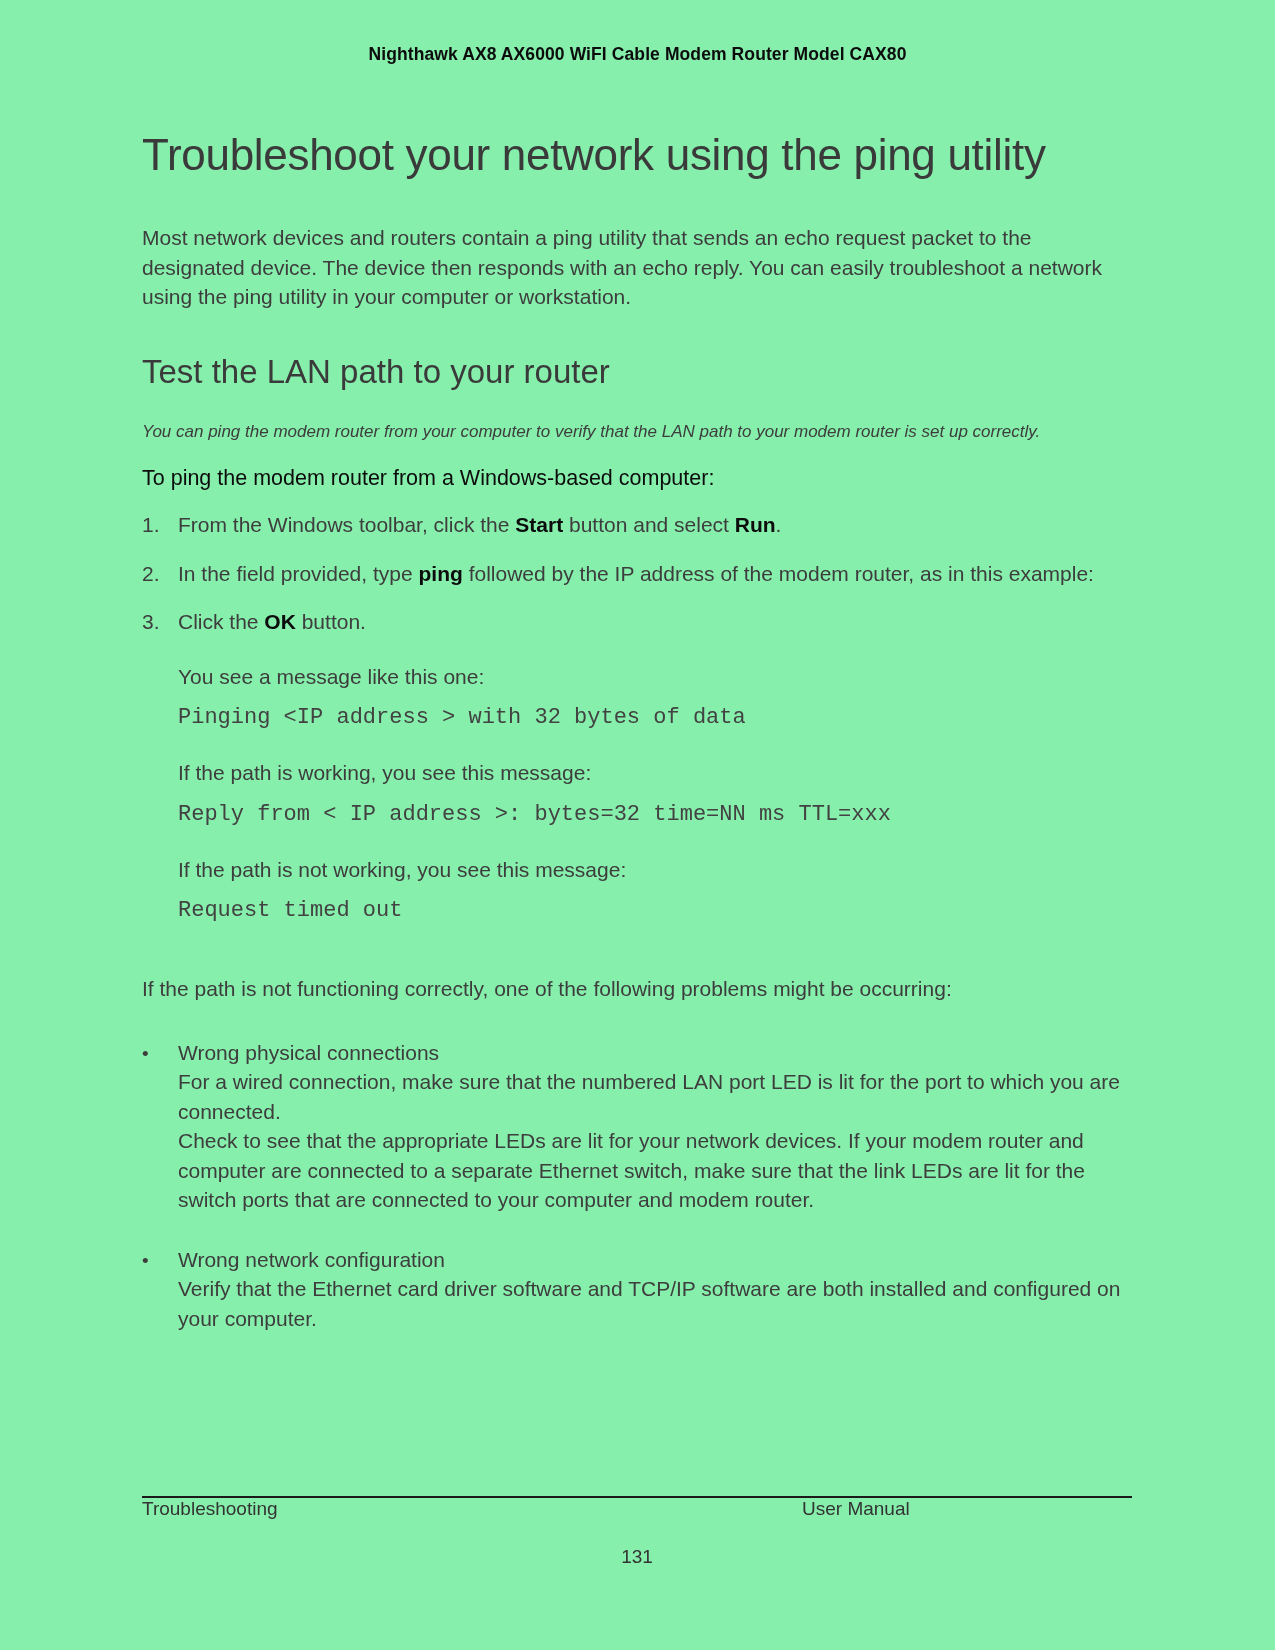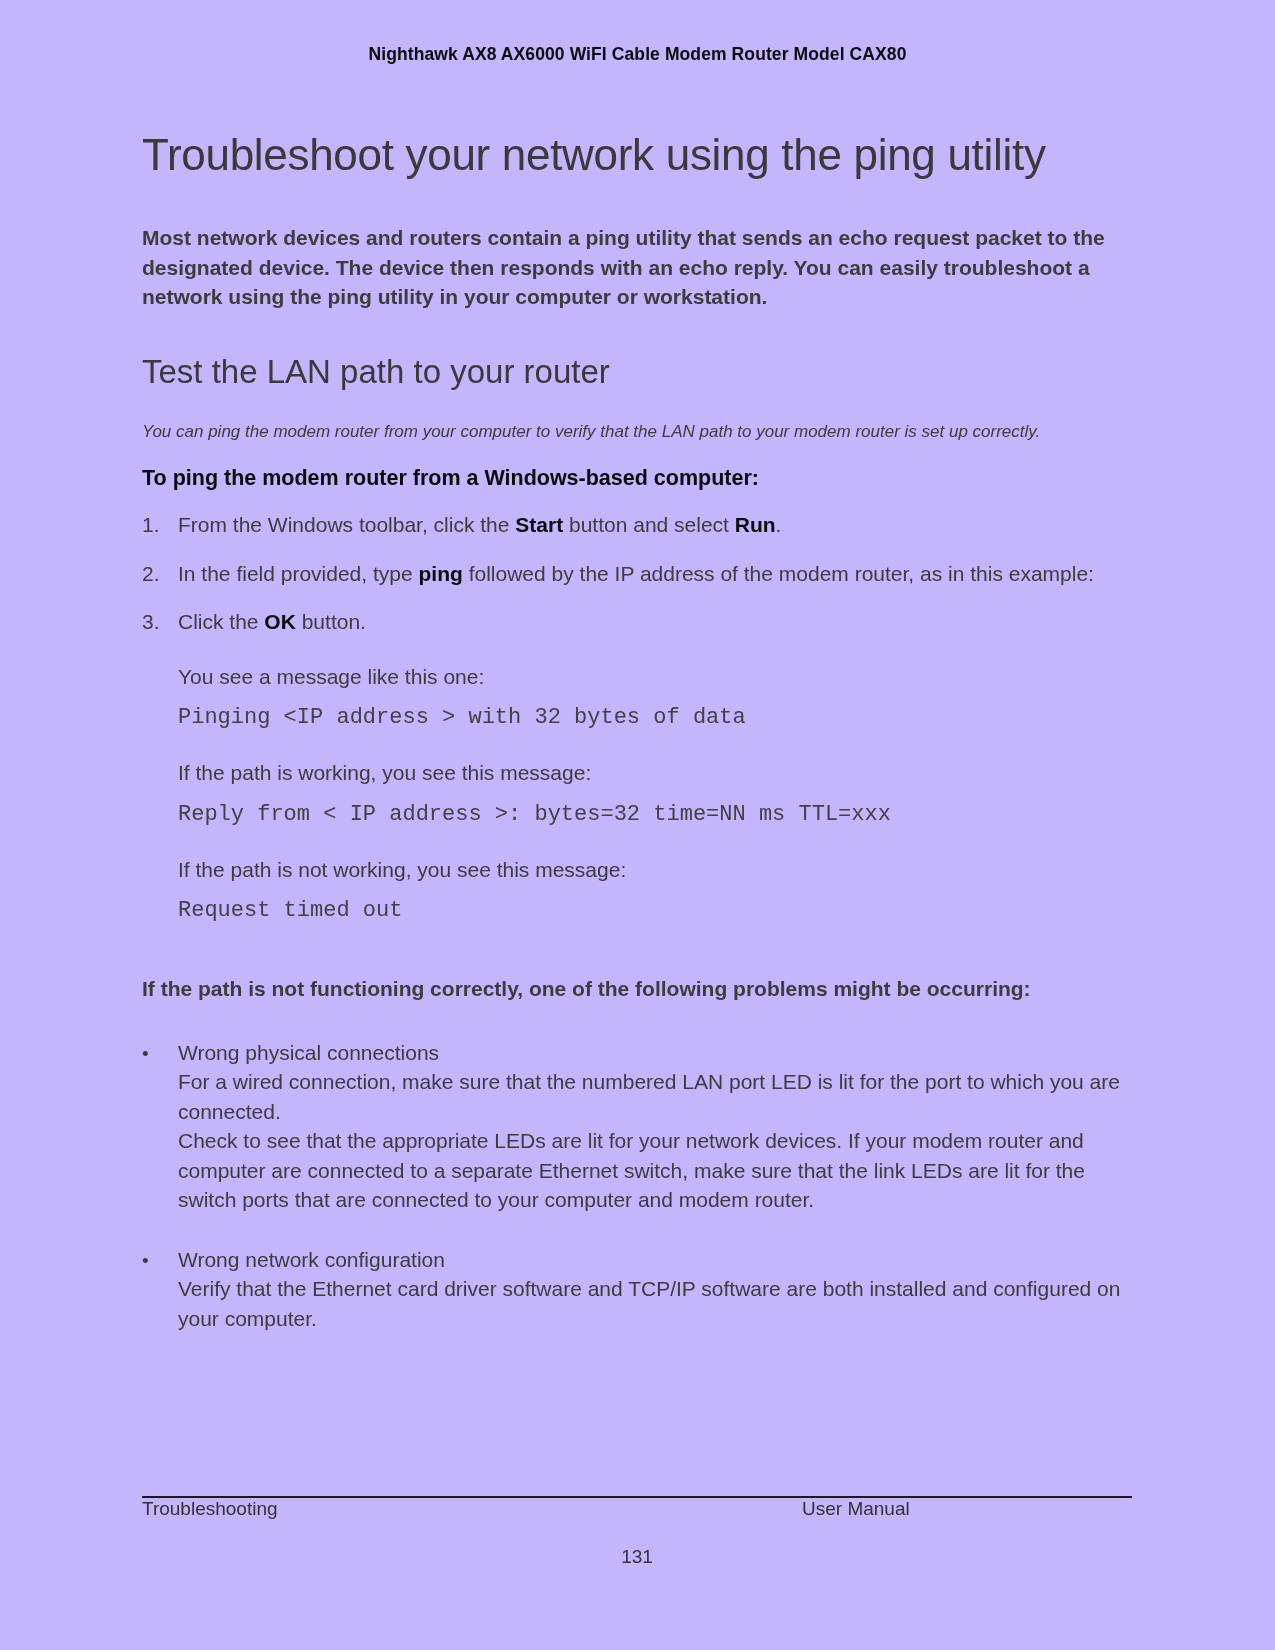--- a/index.html
+++ b/index.html
@@ -5,21 +5,21 @@
   html, body {
     margin: 0;
     padding: 0;
     background: #ffffff;
   }
   .page {
     position: relative;
     width: 1275px;
     height: 1650px;
     margin: 0 auto;
-    background: #c4b5fd;
+    background: #86efac;
     box-sizing: border-box;
     padding: 44px 142px 0 142px;
     font-family: "Liberation Sans", sans-serif;
     color: #3d3d3d;
     overflow: hidden;
   }
   .doc-header {
     text-align: center;
     font-size: 17.5px;
     font-weight: 700;
@@ -31,39 +31,38 @@
     font-size: 44px;
     line-height: 56px;
     font-weight: 300;
     color: #3a3a3a;
     letter-spacing: -0.3px;
   }
   .para {
     font-size: 21px;
     line-height: 29.5px;
     margin-top: 40px;
-    font-weight: bold;
   }
   .section-heading {
     margin: 40px 0 0 0;
     font-size: 33px;
     line-height: 40px;
     font-weight: 300;
     color: #3a3a3a;
   }
   .section-lead {
     font-size: 17px;
     line-height: 29.5px;
     margin-top: 25px;
     font-style: italic;
   }
   .procedure-title {
     margin-top: 20px;
     font-size: 21.5px;
-    font-weight: 700;
+    font-weight: 400;
     color: #0c0c0c;
   }
   .step {
     display: flex;
     margin-top: 19px;
     font-size: 21px;
     line-height: 29.5px;
   }
   .step-num {
     flex: 0 0 36px;

